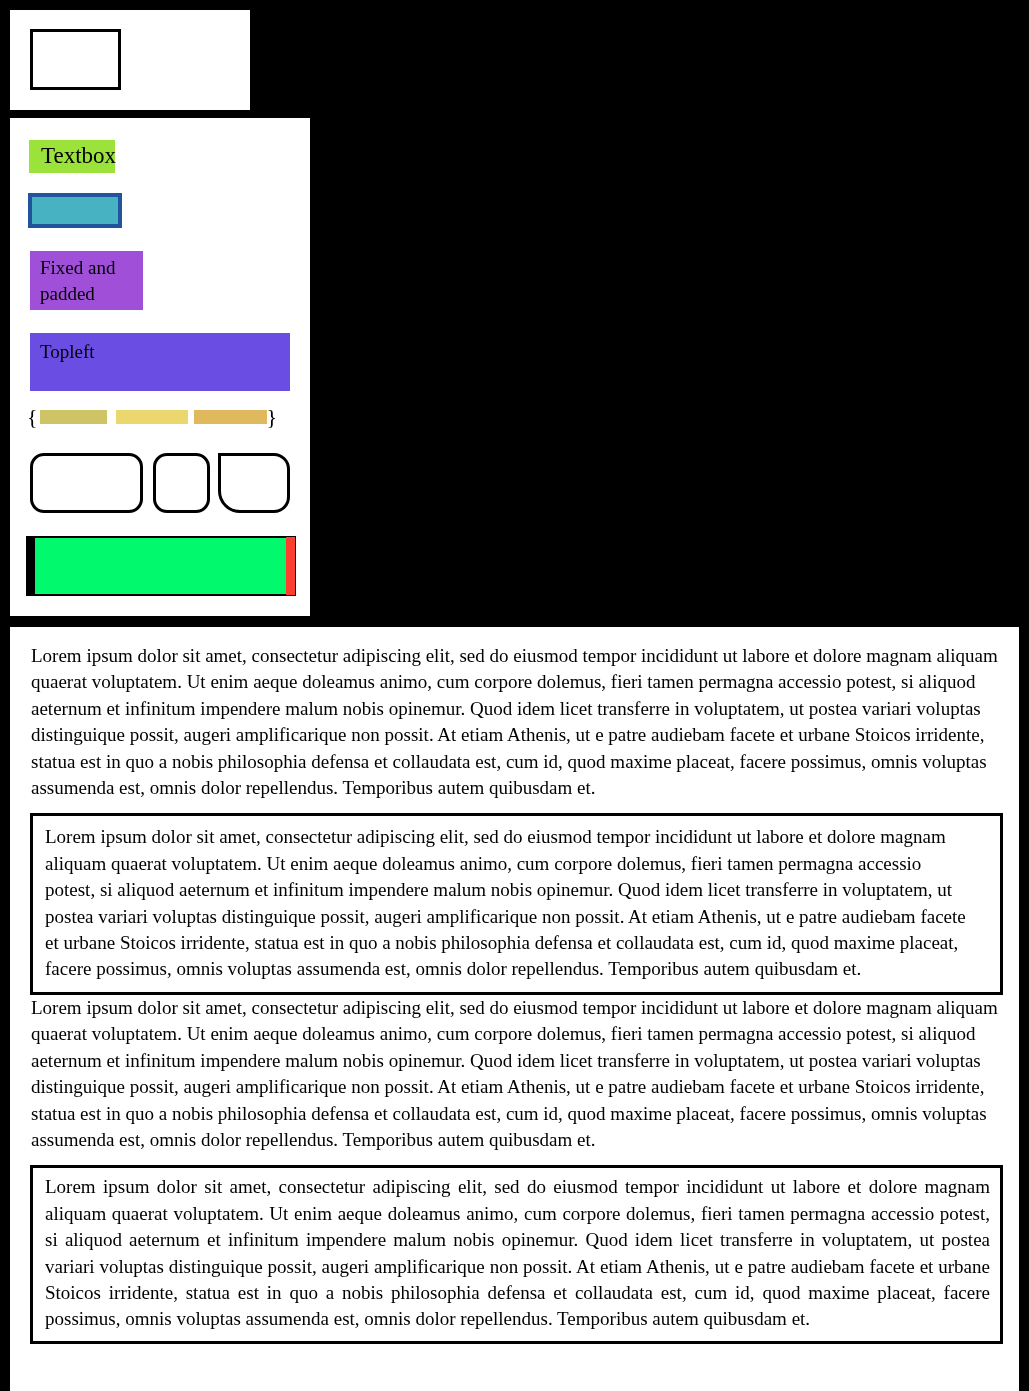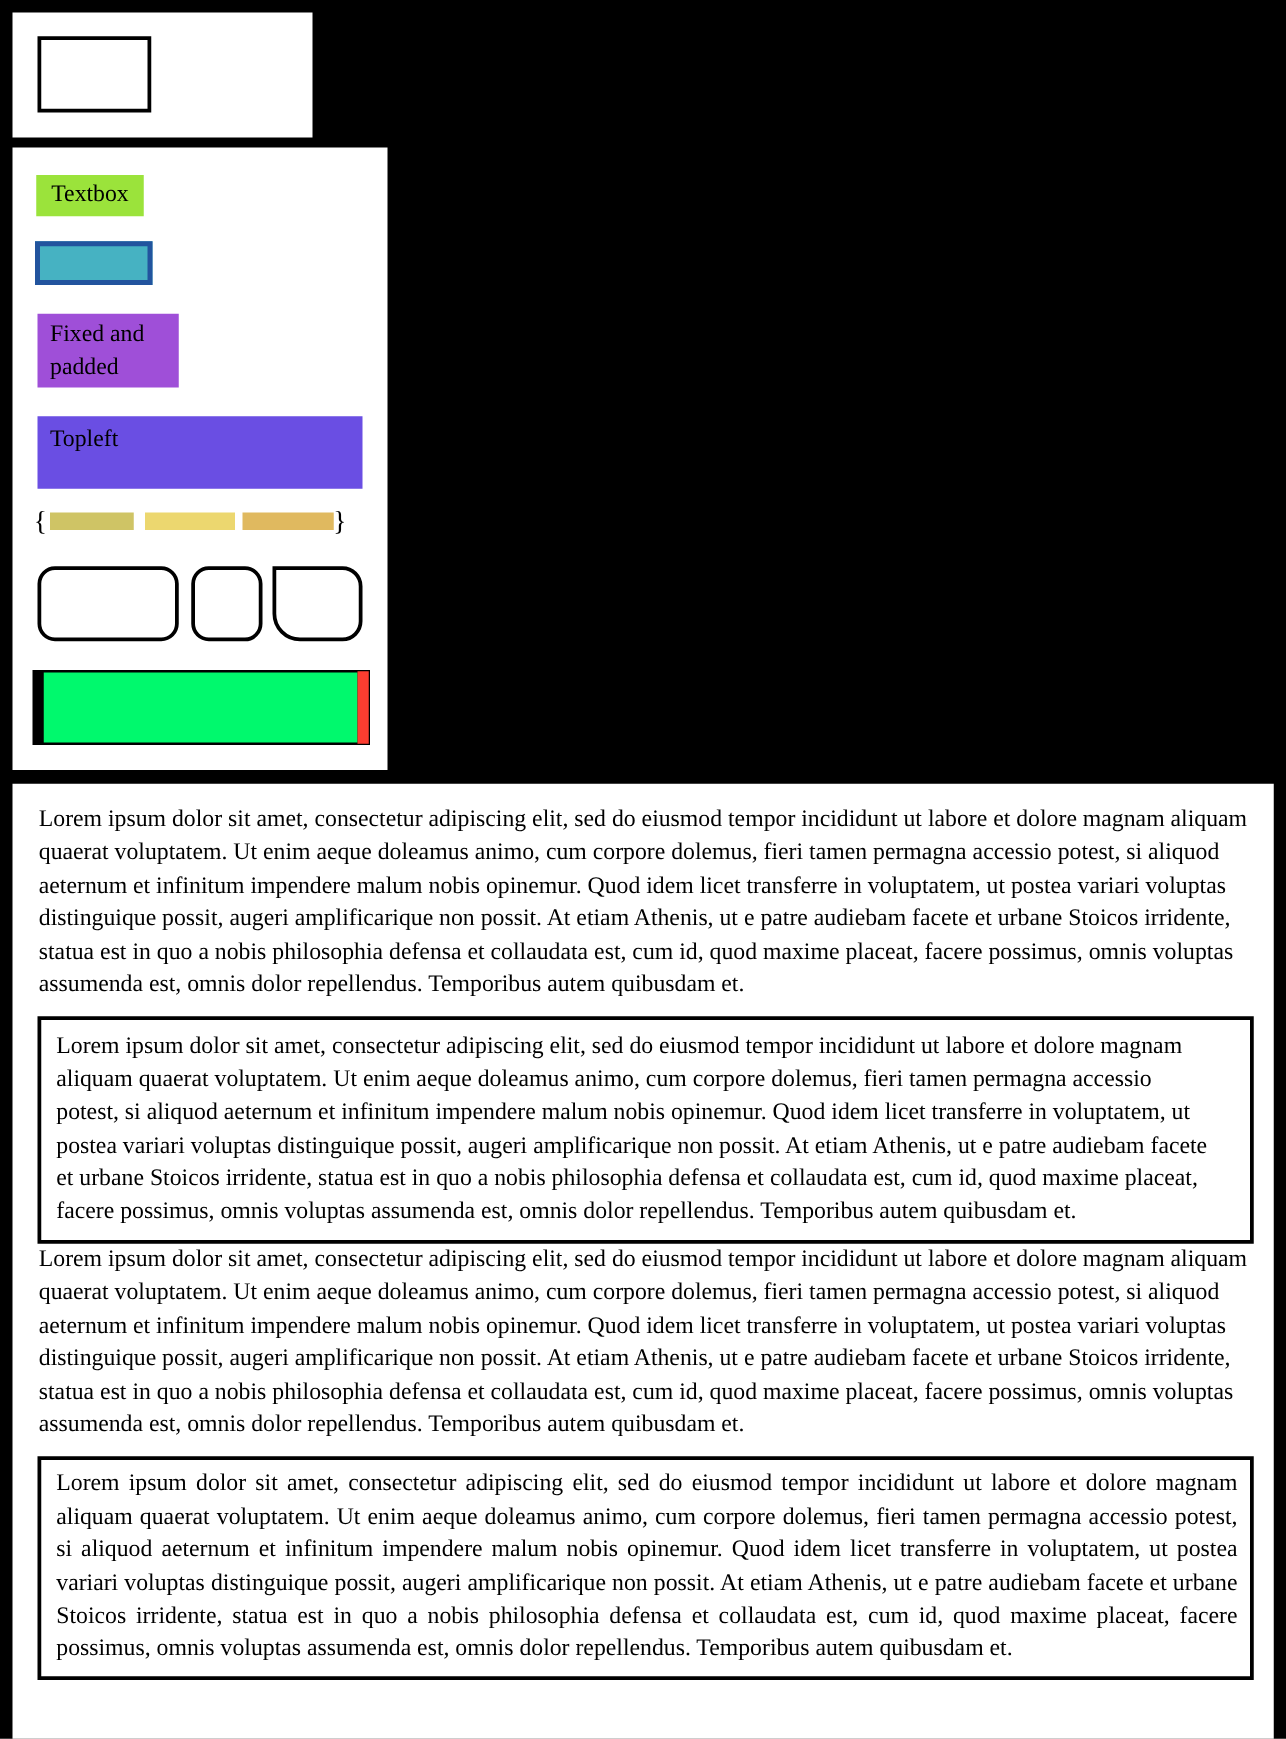--- a/index.html
+++ b/index.html
@@ -8,21 +8,21 @@
     background:#000;overflow:hidden;
     font-family:"Liberation Serif", serif;color:#000;
   }
   .panel{position:absolute;background:#fff;}
   
   #box-a{left:10px;top:10px;width:240px;height:100px;}
   #box-a-inner{position:absolute;left:20px;top:19px;width:85px;height:55px;border:3px solid #000;background:#fff;}
   
   #panel-b{left:10px;top:118px;width:300px;height:498px;}
   #panel-b .w{position:absolute;box-sizing:border-box;}
-  #textbox-widget{left:19px;top:22px;width:86px;height:33px;font-size:19px;line-height:32px;padding-left:12px;}
+  #textbox-widget{left:19px;top:22px;width:86px;height:33px;font-size:23px;line-height:32px;padding-left:12px;}
   #teal-widget{left:18px;top:75px;width:94px;height:35px;border:4px solid #22549e;}
   #fixed-padded-widget{left:20px;top:133px;width:113px;height:59px;font-size:19px;line-height:26px;padding:4px 0 0 10px;}
   #topleft-widget{left:20px;top:215px;width:260px;height:58px;font-size:19px;line-height:25px;padding:6px 0 0 10px;}
   #brace-row{left:17px;top:286px;width:256px;height:26px;display:flex;align-items:center;font-size:22px;}
   #brace-row .seg{height:14px;flex:0 0 auto;}
   #brace-row .brace{line-height:26px;}
   .rrect{position:absolute;box-sizing:border-box;top:335px;height:60px;border:3px solid #000;background:#fff;}
   #rrect-1{left:20px;width:113px;border-radius:14px;}
   #rrect-2{left:143px;width:57px;border-radius:14px;}
   #rrect-3{left:208px;width:72px;border-radius:0 16px 16px 22px;}

